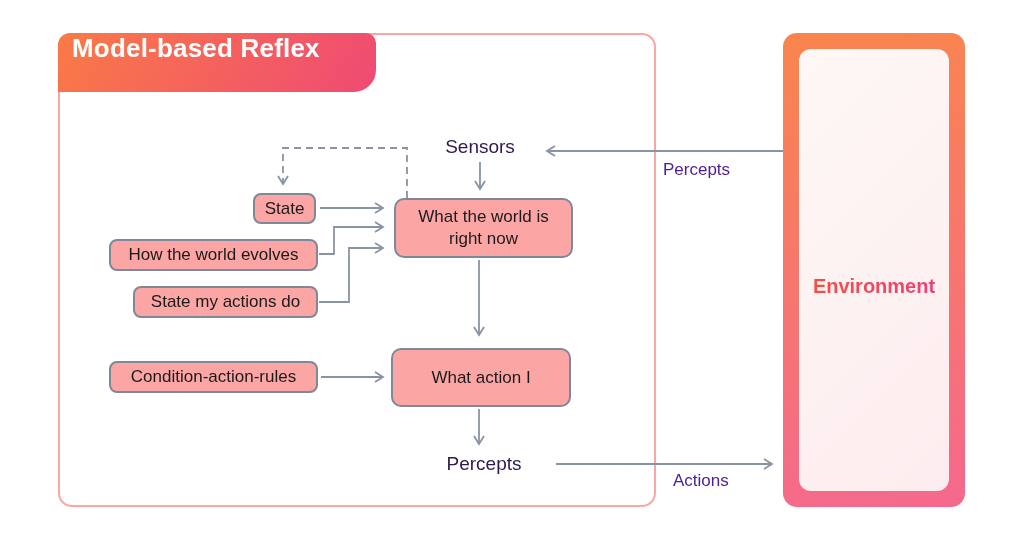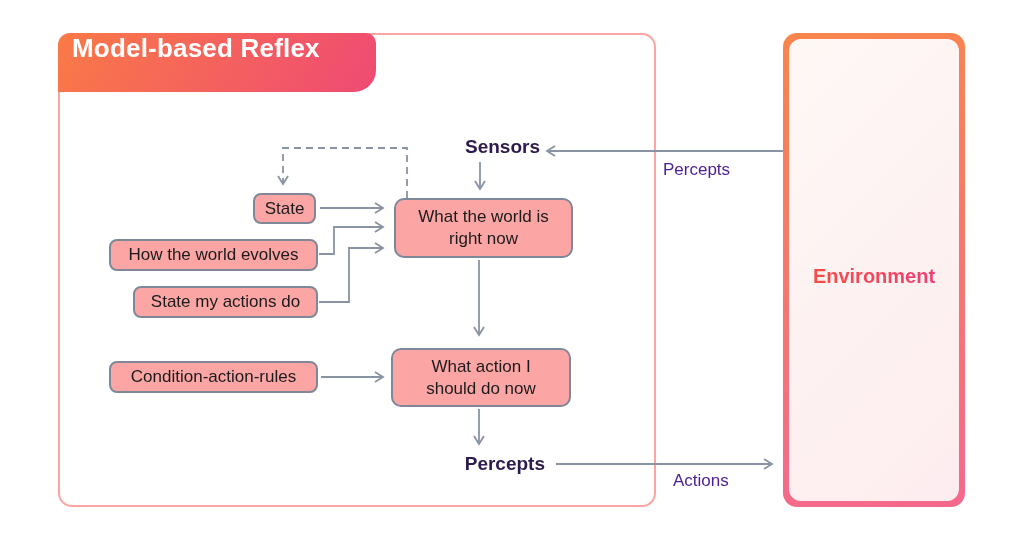--- a/index.html
+++ b/index.html
@@ -19,21 +19,21 @@
     border-radius: 12px 10px 22px 0;
     display: flex; padding-left: 14px;
     color: #ffffff; font-size: 26px; font-weight: 700; letter-spacing: 0.2px;
     z-index: 3;
   }
 
   
   .env-outer {
     position: absolute; left: 783px; top: 33px; width: 182px; height: 474px;
     background: linear-gradient(170deg, #f9854d 0%, #f5688e 100%);
-    border-radius: 14px; padding: 6px; z-index: 2;
+    border-radius: 14px; padding: 16px; z-index: 2;
   }
   .env-inner {
     width: 100%; height: 100%; border-radius: 12px;
     background: linear-gradient(135deg, #fef8f5 0%, #fdecef 100%);
     position: relative;
   }
   .env-label {
     position: absolute; top: 226px; left: 0; right: 0; text-align: center;
     font-size: 20px; font-weight: 700;
     background: linear-gradient(90deg, #f4503c 0%, #f03e7d 100%);
@@ -51,21 +51,21 @@
   }
   .box-state     { left: 253px; top: 193px; width: 63px;  height: 31px; }
   .box-evolves   { left: 109px; top: 239px; width: 209px; height: 32px; }
   .box-actionsdo { left: 133px; top: 286px; width: 185px; height: 32px; }
   .box-rules     { left: 109px; top: 361px; width: 209px; height: 32px; }
   .box-world     { left: 394px; top: 198px; width: 179px; height: 60px; border-radius: 10px; }
   .box-action    { left: 391px; top: 348px; width: 180px; height: 59px; border-radius: 10px; }
 
   
   .port-label {
-    position: absolute; text-align: right; font-size: 19px; font-weight: 700;
+    position: absolute; text-align: center; font-size: 19px; font-weight: 400;
     color: #2d1a4e; z-index: 2;
   }
   .lbl-sensors   { left: 420px; top: 136px; width: 120px; }
   .lbl-actuators { left: 423px; top: 453px; width: 122px; }
 
   
   .flow-label {
     position: absolute; font-size: 17px; color: #4c1d95; z-index: 2;
   }
   .lbl-percepts { left: 663px; top: 160px; width: 110px; }
@@ -117,21 +117,20 @@
 </div>
 <div class="dbox box-rules">
   <span>Condition-action-rules</span>
 </div>
 <div class="dbox box-world">
   <span>What the world is</span>
   <span>right now</span>
 </div>
 <div class="dbox box-action">
   <span>What action I</span>
-  <span>should do now</span>
 </div>
 
 <div class="port-label lbl-sensors">Sensors</div>
 <div class="port-label lbl-actuators">Percepts</div>
 
 <div class="flow-label lbl-percepts">Percepts</div>
 <div class="flow-label lbl-actions">Actions</div>
 
 <div class="env-outer">
   <div class="env-inner">

